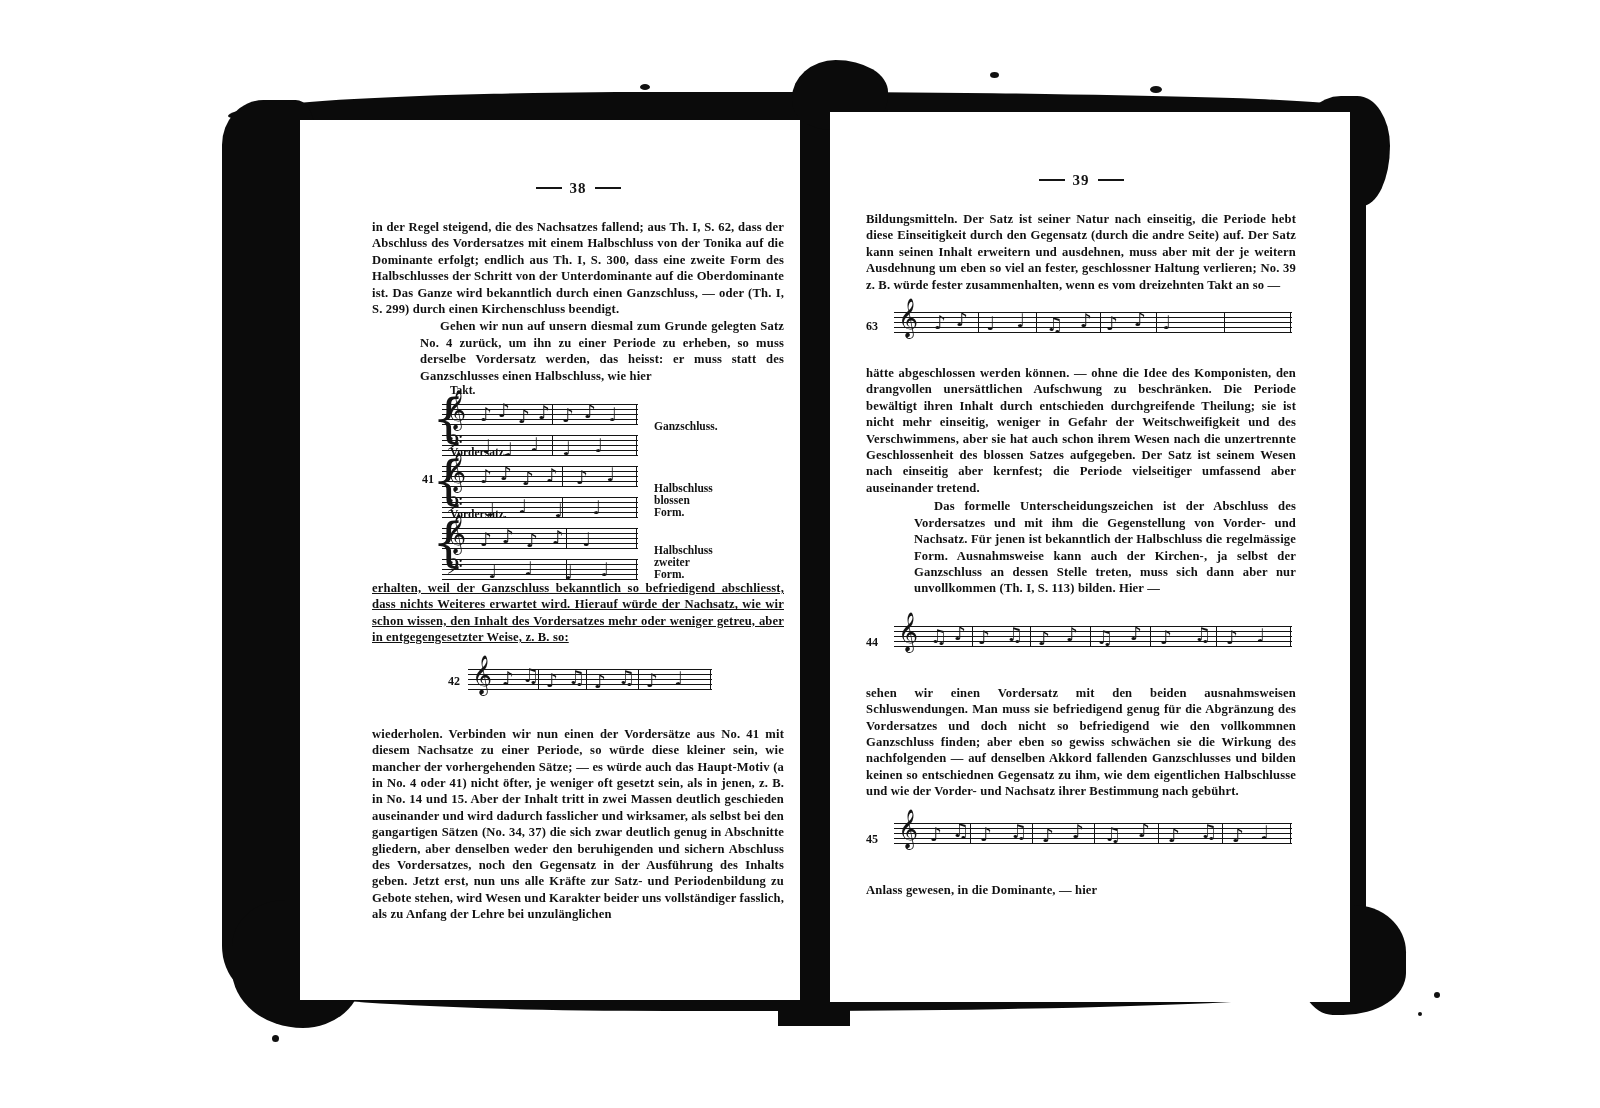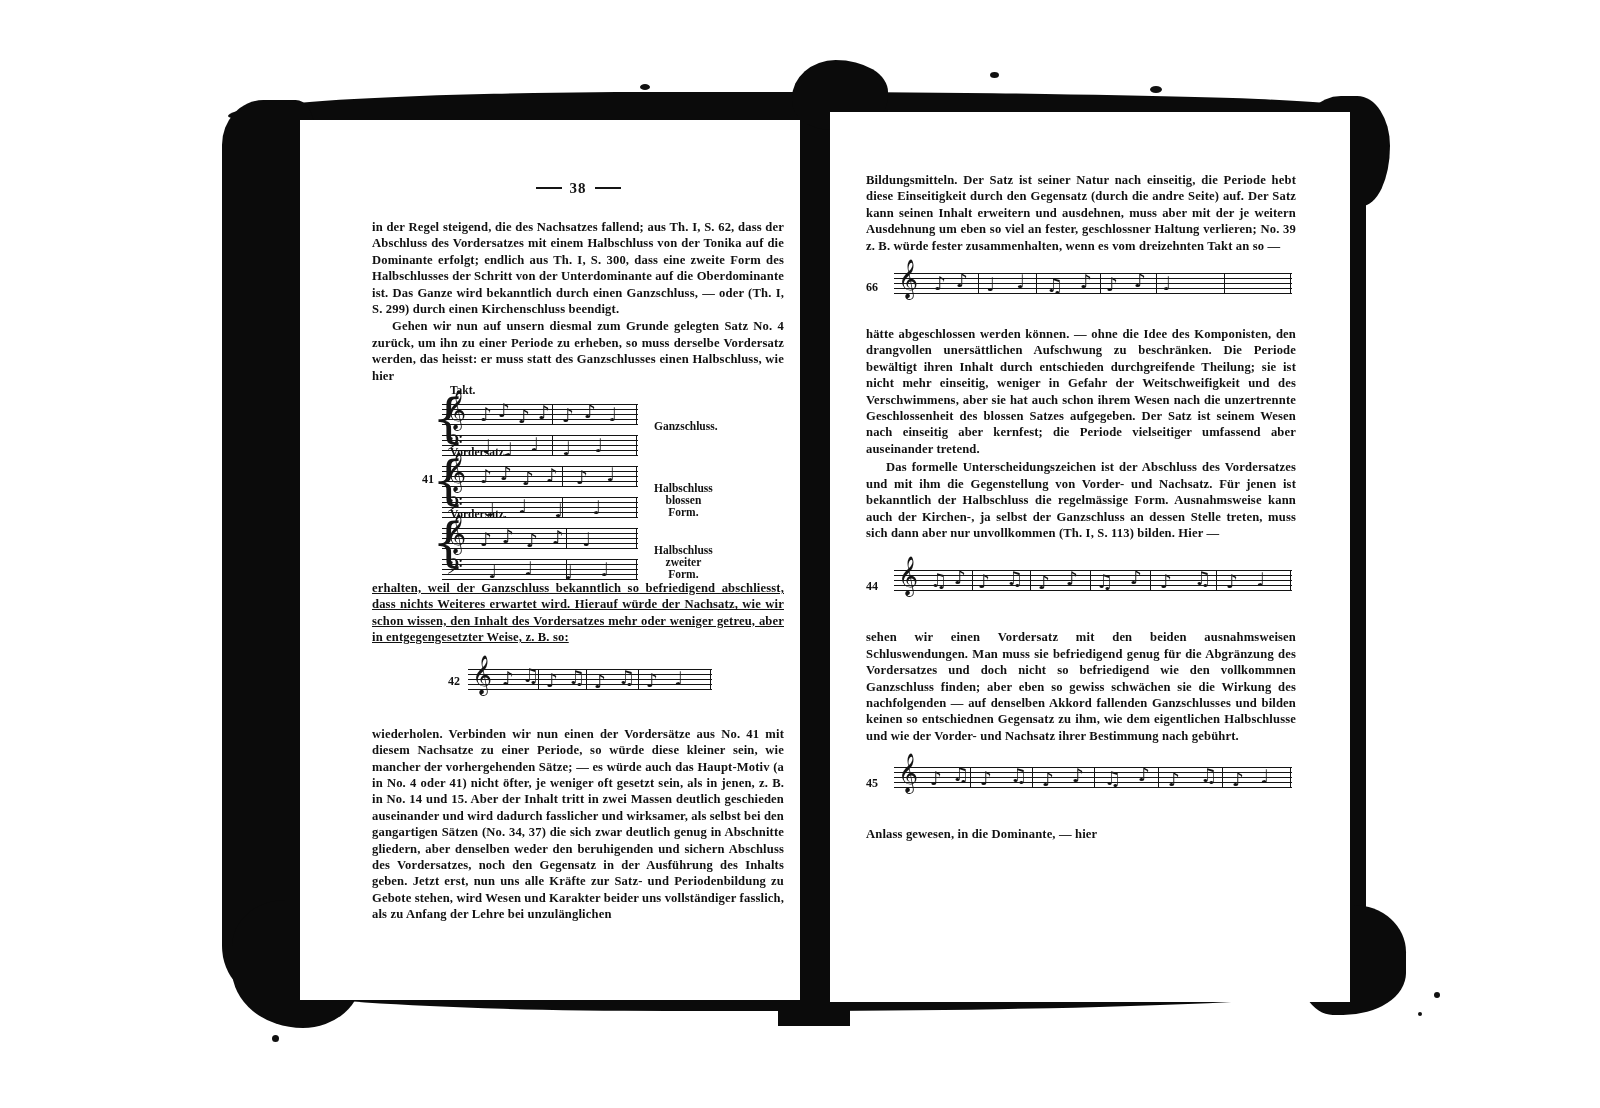--- a/index.html
+++ b/index.html
@@ -81,21 +81,21 @@
   p.body{
     margin:0 0 0 0;
     font-size:12.6px;
     line-height:16.4px;
     text-align:justify;
     color:#111;
     font-weight:700;
     letter-spacing:.15px;
     font-family:"Liberation Serif", serif;
   }
-  p.body + p.body{margin-top:1px;}
+  p.body + p.body{margin-top:1px;margin-left:48px;}
   p.indent{text-indent:20px;}
 
   
   .music{position:relative;margin:10px 0 10px 0;}
   .music .numlabel{
     position:absolute;left:0;font-size:12px;font-weight:700;color:#111;
   }
   .sysrow{position:relative;margin-left:34px;}
   .staff{
     position:relative;
@@ -123,21 +123,21 @@
     font-family:"DejaVu Sans", sans-serif;
   }
   .brace{
     position:absolute;left:-10px;font-size:52px;line-height:44px;color:#141414;
     font-family:"DejaVu Serif", serif;
   }
   .cap{
     font-size:11.5px;font-weight:700;color:#111;
   }
   .cap-left{position:absolute;}
-  .cap-right{position:absolute;text-align:center;}
+  .cap-right{position:absolute;}
   .sysgroup{position:relative;}
 </style>
 </head>
 <body>
 
 <div id="scan">
 
   <div class="blotch" id="blot-top"></div>
   <div class="blotch" id="blot-left"></div>
   <div class="blotch" id="blot-right"></div>
@@ -306,25 +306,28 @@
           <span class="bar" style="left:242px;"></span>
         </div>
       </div>
     </div>
 
     <p class="body" style="margin-top:12px;">wiederholen. Verbinden wir nun einen der Vordersätze aus No. 41 mit diesem Nachsatze zu einer Periode, so würde diese kleiner sein, wie mancher der vorhergehenden Sätze; — es würde auch das Haupt-Motiv (a in No. 4 oder 41) nicht öfter, je weniger oft gesetzt sein, als in jenen, z. B. in No. 14 und 15. Aber der Inhalt tritt in zwei Massen deutlich geschieden auseinander und wird dadurch fasslicher und wirksamer, als selbst bei den gangartigen Sätzen (No. 34, 37) die sich zwar deutlich genug in Abschnitte gliedern, aber denselben weder den beruhigenden und sichern Abschluss des Vordersatzes, noch den Gegensatz in der Ausführung des Inhalts geben. Jetzt erst, nun uns alle Kräfte zur Satz- und Periodenbildung zu Gebote stehen, wird Wesen und Karakter beider uns vollständiger fasslich, als zu Anfang der Lehre bei unzulänglichen</p>
   </div>
 
   <div class="page-inner" id="inner-right">
 
+    <div class="folio">
+      <span class="rule"></span><span>39</span><span class="rule"></span>
+    </div>
 
     <p class="body">Bildungsmitteln. Der Satz ist seiner Natur nach einseitig, die Periode hebt diese Einseitigkeit durch den Gegensatz (durch die andre Seite) auf. Der Satz kann seinen Inhalt erweitern und ausdehnen, muss aber mit der je weitern Ausdehnung um eben so viel an fester, geschlossner Haltung verlieren; No. 39 z. B. würde fester zusammenhalten, wenn es vom dreizehnten Takt an so —</p>
 
     <div class="music" style="height:50px;margin-top:12px;">
-      <div class="numlabel" style="top:14px;left:0px;">66</div>
+      <div class="numlabel" style="top:14px;left:0px;">63</div>
       <div class="sysrow" style="margin-left:28px;width:398px;">
         <div class="staff" style="width:398px;top:4px;">
           <div class="line"></div>
             <div class="line"></div>
             <div class="line"></div>
             <div class="line"></div>
             <div class="line"></div>
           <span class="clef">𝄞</span>
           <span class="note" style="left:40px;top:4px;">♪</span>
           <span class="note" style="left:62px;top:1px;">♪</span>

